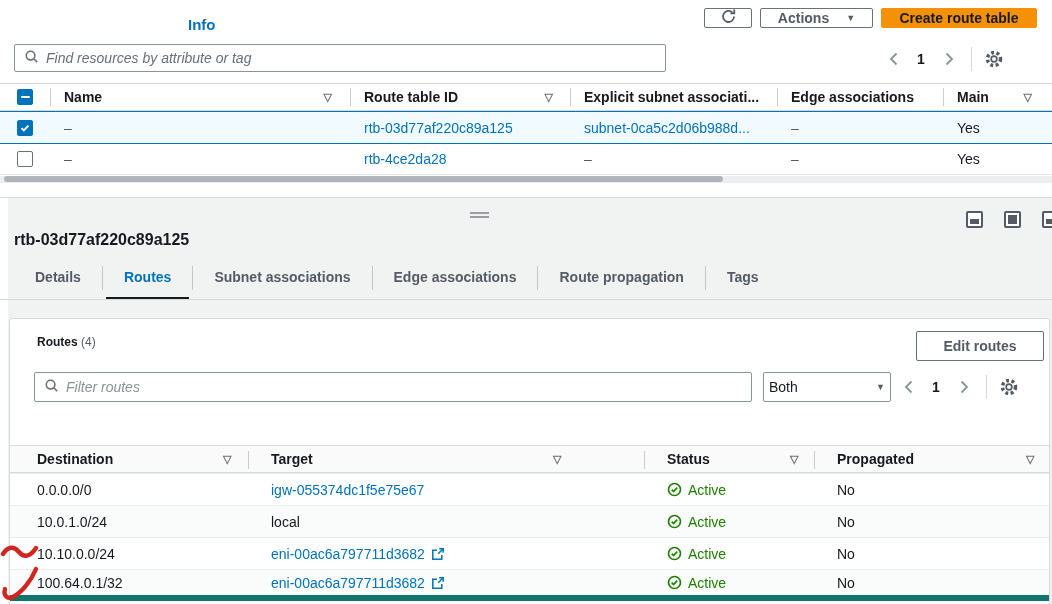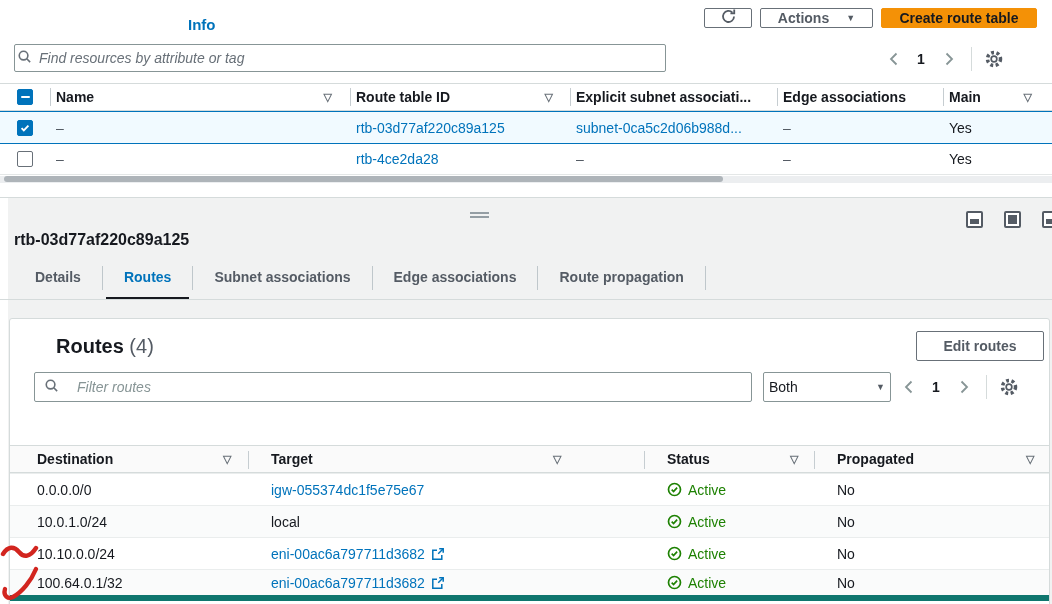--- a/index.html
+++ b/index.html
@@ -15,40 +15,40 @@
          background:#fff; font-weight:bold; color:#545b64; font-size:14px;
          display:flex; align-items:center; justify-content:center; gap:17px; cursor:pointer; }
   .btn-refresh { left:704px; width:48px; }
   .btn-actions { left:760px; width:113px; }
   .caret { font-size:9px; color:#545b64; }
   .btn-create { left:881px; width:156px; background:#f49106; border-color:#f49106; color:#16191f; }
 
   
   .search-box { position:absolute; left:14px; top:44px; width:652px; height:28px;
                 border:1px solid #879596; border-radius:2px; background:#fff;
-                display:flex; align-items:center; padding:0 2px; }
+                display:flex; align-items:center; padding:0 9px; }
   .search-box input { border:none; outline:none; flex:1; font-size:14px; font-style:italic;
                       font-family:"Liberation Sans",sans-serif; color:#16191f; margin-left:7px; background:transparent; }
   .search-box input::placeholder { color:#687078; opacity:1; }
 
   .pager { position:absolute; display:flex; align-items:center; }
   .pager-top { top:47px; left:880px; }
   .chev { width:26px; height:24px; display:flex; align-items:center; justify-content:center; cursor:pointer; }
   .page-num { width:30px; text-align:center; font-weight:bold; color:#16191f; cursor:pointer; }
   .pager-sep { width:1px; height:24px; background:#d5dbdb; margin:0 9px; }
   .gear { width:26px; height:24px; display:flex; align-items:center; justify-content:center; cursor:pointer; }
 
   
   .rt-table { position:absolute; left:0; top:83px; width:1052px; }
   .tr { display:flex; align-items:center; }
   .th-row { height:28px; border-top:1px solid #d5dbdb; border-bottom:1px solid #d5dbdb; font-weight:bold; }
   .col-cb { width:50px; display:flex; justify-content:center; }
   .col-name { width:300px; } .col-id { width:220px; } .col-subnet { width:207px; }
   .col-edge { width:166px; } .col-main { flex:1; }
-  .cell { position:relative; padding-left:6px; display:flex; align-items:center; height:100%; }
+  .cell { position:relative; padding-left:14px; display:flex; align-items:center; height:100%; }
   .th-row .cell { height:28px; }
   .divl::before { content:''; position:absolute; left:0; top:5px; width:1px; height:18px; background:#c6cdd1; }
   .sort { position:absolute; font-size:11px; color:#687078; cursor:pointer; }
   .sort-name { right:18px; } .sort-id { right:17px; } .sort-main { right:20px; }
   .row-sel { height:33px; background:#f1faff; border-top:1px solid #0073bb; border-bottom:1px solid #0073bb; }
   .row-plain { height:31px; border-bottom:1px solid #e4e7e7; }
   .dash { color:#545b64; }
   a.link { color:#0073bb; text-decoration:none; cursor:pointer; }
 
   .checkbox { width:16px; height:16px; border-radius:2px; cursor:pointer;
@@ -76,29 +76,29 @@
   .tabs { position:absolute; left:14px; top:58px; height:44px; display:flex; align-items:stretch; }
   .tab { position:relative; padding:13px 21px 0 21px; font-weight:bold; color:#545b64; cursor:pointer; }
   .tab.active { color:#0073bb; }
   .tab.active::after { content:''; position:absolute; left:3px; right:3px; bottom:0; height:3px; background:#16191f; }
   .tab-sep { width:1px; height:24px; background:#bfc7cb; margin-top:10px; }
   .tabs-border { position:absolute; left:0; top:101px; width:1052px; height:1px; background:#d5dbdb; }
 
   
   .card { position:absolute; left:9px; top:120px; width:1041px; height:292px;
           background:#fff; border:1px solid #d5dbdb; border-radius:3px; }
-  .card-heading { position:absolute; left:27px; top:16px; font-size:20px; font-weight:bold;margin-left:19px; }
+  .card-heading { position:absolute; left:27px; top:16px; font-size:12px; font-weight:bold; }
   .card-heading .count { font-weight:normal; color:#545b64; }
   .btn-edit { position:absolute; right:5px; top:12px; height:30px; width:128px;
               border:1px solid #687078; border-radius:2px; background:#fff; font-weight:bold;
               color:#545b64; font-size:14px; display:flex; align-items:center; justify-content:center; cursor:pointer; }
   .filter-box { position:absolute; left:24px; top:53px; width:718px; height:30px;
                 border:1px solid #879596; border-radius:2px; display:flex; align-items:center; padding:0 9px; }
   .filter-box input { border:none; outline:none; flex:1; font-size:14px; font-style:italic;
-                      font-family:"Liberation Sans",sans-serif; color:#16191f; margin-left:18px; }
+                      font-family:"Liberation Sans",sans-serif; color:#16191f; margin-left:7px; }
   .filter-box input::placeholder { color:#879596; opacity:1; }
   .select { position:absolute; left:753px; top:53px; width:128px; height:30px;
             border:1px solid #879596; border-radius:2px; background:#fff;
             display:flex; align-items:center; justify-content:space-between; padding:0 5px; cursor:pointer; }
   .pager-card { top:56px; left:885px; }
 
   .routes-table { position:absolute; left:0; top:126px; width:1039px; }
   .r-row { display:flex; align-items:center; height:32px; border-top:1px solid #eaeded; }
   .r-head { height:28px; background:#fafafa; border-top:1px solid #d5dbdb; border-bottom:1px solid #d5dbdb; font-weight:bold; }
   .r-row.stripe { background:#fafbfb; }
@@ -264,20 +264,21 @@
       <div class="tab">Details</div>
       <div class="tab-sep"></div>
       <div class="tab active">Routes</div>
       <div class="tab-sep"></div>
       <div class="tab">Subnet associations</div>
       <div class="tab-sep"></div>
       <div class="tab">Edge associations</div>
       <div class="tab-sep"></div>
       <div class="tab">Route propagation</div>
       <div class="tab-sep"></div>
+      <div class="tab">Tags</div>
     </div>
     <div class="tabs-border"></div>
 
     <div class="card">
       <div class="card-heading">
         <span>Routes</span>
         <span class="count">(4)</span>
       </div>
       <div class="btn-edit">
         <span>Edit routes</span>

